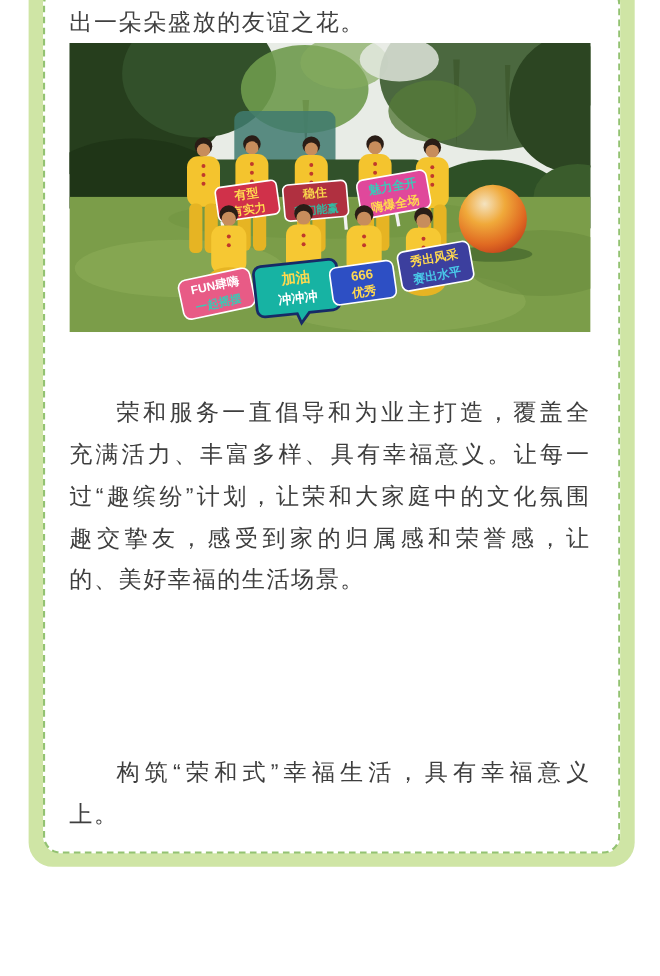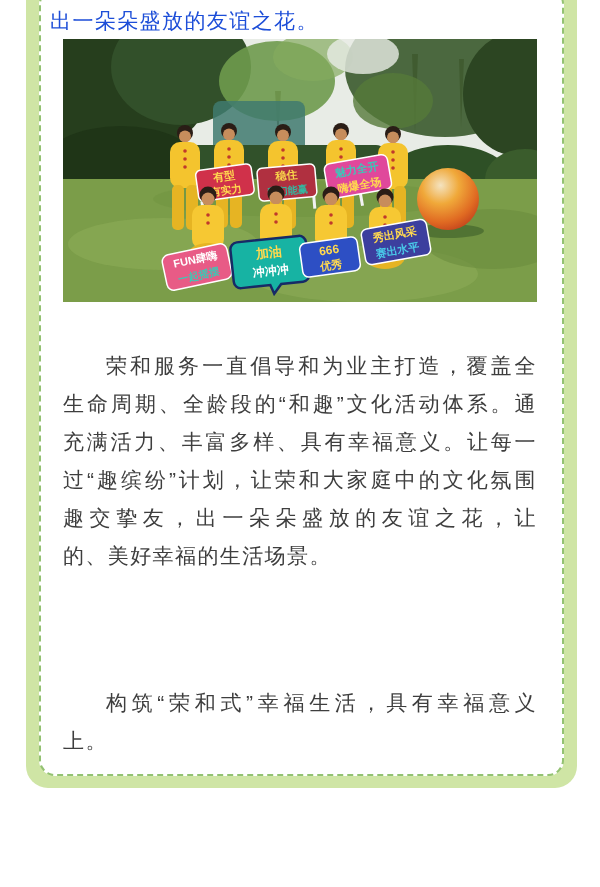--- a/index.html
+++ b/index.html
@@ -10,31 +10,31 @@
   }
   .frame-band{
     position:absolute;left:26px;top:-40px;width:551px;height:828px;
     background:#cfe5a5;border-radius:22px;
   }
   .frame-inner{
     position:absolute;left:13px;right:13px;top:28px;bottom:12px;
     background:#ffffff;border:2px dashed #93c272;border-radius:16px;
   }
   .intro-line{
-    position:absolute;left:50px;top:4px;width:474px;
-    font-size:21px;line-height:33px;letter-spacing:1.4px;color:#1d4ed8;
+    position:absolute;left:63px;top:4px;width:474px;
+    font-size:21px;line-height:33px;letter-spacing:1.4px;color:#404040;
   }
   .photo-wrap{
     position:absolute;left:63px;top:39px;width:474px;height:263px;overflow:hidden;
   }
   .para{
     position:absolute;left:63px;width:474px;
     font-size:21px;line-height:38px;letter-spacing:1.4px;color:#3e3e3e;
   }
-  .para-1{top:347px;}
+  .para-1{top:357px;}
   .para-2{top:684px;}
   .t-line{display:block;text-align:justify;text-align-last:justify;}
   .t-line.first{text-indent:43px;}
   .t-line.end{text-align:right;text-align-last:left;}
   .sign-text{font-weight:bold;font-family:"Liberation Sans","DejaVu Sans",sans-serif;}
 </style>
 </head>
 <body>
 
 <div class="frame-band">
@@ -166,23 +166,22 @@
         <rect x="-33" y="-18" width="66" height="36" rx="6" fill="#3c3f9e" stroke="#ffffff" stroke-width="1.5"></rect>
         <text x="0" y="-4" text-anchor="middle" font-size="11" fill="#ffd94f">秀出风采</text>
         <text x="0" y="12" text-anchor="middle" font-size="11" fill="#49c8e8">赛出水平</text>
       </g>
     </g>
   </svg>
 </div>
 
 <div class="para para-1">
   <span class="t-line first">荣和服务一直倡导和为业主打造，覆盖全</span>
-  <span class="t-line">生命周期、全龄段的“和趣”文化活动体系。通</span>
   <span class="t-line">充满活力、丰富多样、具有幸福意义。让每一</span>
   <span class="t-line">过“趣缤纷”计划，让荣和大家庭中的文化氛围</span>
-  <span class="t-line">趣交挚友，出一朵朵盛放的友谊之花，让</span>
+  <span class="t-line">趣交挚友，感受到家的归属感和荣誉感，让</span>
   <span class="t-line end">的、美好幸福的生活场景。</span>
 </div>
 
 <div class="para para-2">
   <span class="t-line first">构筑“荣和式”幸福生活，具有幸福意义</span>
   <span class="t-line end">上。</span>
 </div>
 
 </body></html>

